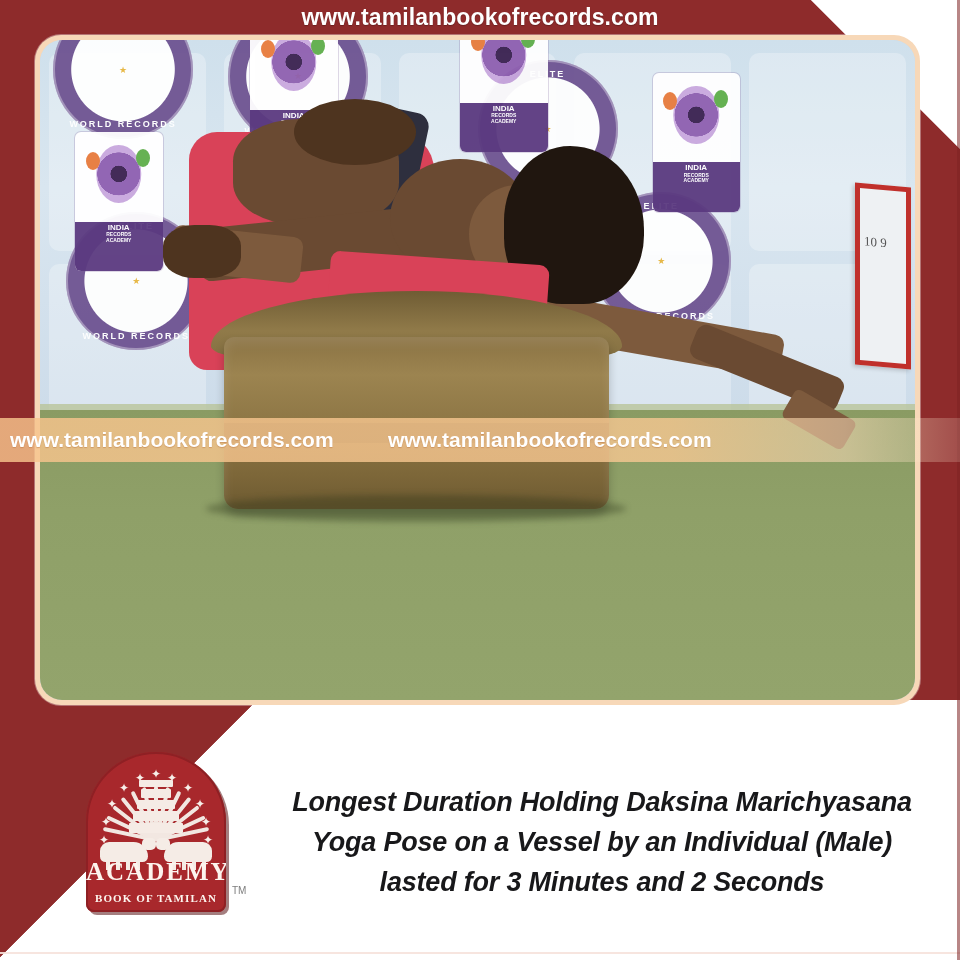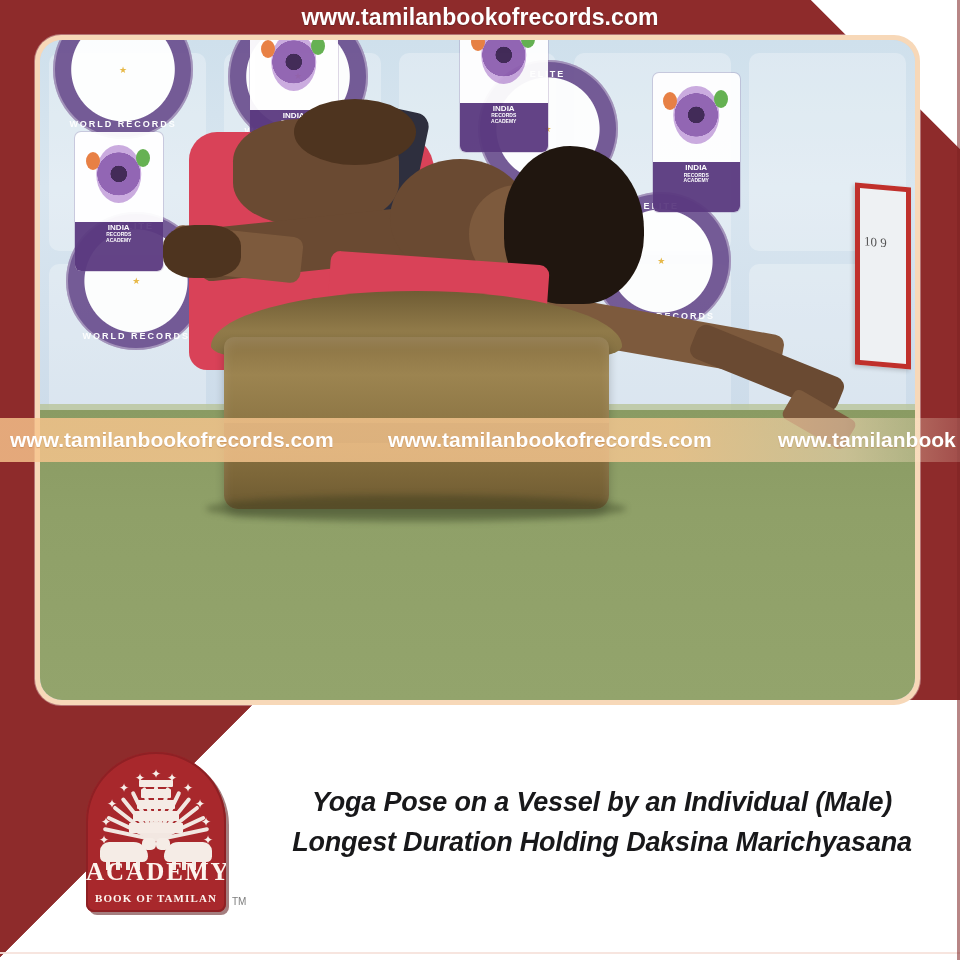--- a/index.html
+++ b/index.html
@@ -232,21 +232,21 @@
     position:absolute;left:0;bottom:26px;width:100%;text-align:center;
     color:#fdf4ee;font-weight:bold;font-size:25px;letter-spacing:2px;
     font-family:"Liberation Serif", serif;
   }
   .logo-sub{
     position:absolute;left:0;bottom:8px;width:100%;text-align:center;
     color:#fdf4ee;font-weight:bold;font-size:11px;letter-spacing:1.1px;
     font-family:"Liberation Serif", serif;
   }
   .logo-tm{
-    position:absolute;left:146px;top:144px;color:#7d7d7d;font-size:10px;
+    position:absolute;left:146px;top:133px;color:#7d7d7d;font-size:10px;
     font-family:"Liberation Sans", sans-serif;
   }
 
   
   .caption{
     position:absolute;left:252px;top:782px;width:700px;
     text-align:center;color:#18181a;
     font-family:"Liberation Sans", sans-serif;
     font-weight:bold;font-style:italic;font-size:27px;line-height:40px;
     letter-spacing:-.2px;
@@ -385,21 +385,20 @@
       <div class="vessel-top"></div>
       <div class="vessel-body"></div>
       <div class="vessel-rim"></div>
       <div class="vessel-shadow"></div>
     </div>
   </div>
 
   <div class="wm-band">
     <span class="wm-item wm-1">www.tamilanbookofrecords.com</span>
     <span class="wm-item wm-2">www.tamilanbookofrecords.com</span>
-    <span class="wm-item wm-3">www.tamilanbook</span>
   </div>
 
   <div class="logo-wrap">
     <div class="logo-shield">
 
       <div class="logo-rays">
         <div class="ray" style="transform:rotate(-78deg);"></div>
         <div class="ray" style="transform:rotate(-65deg);"></div>
         <div class="ray" style="transform:rotate(-52deg);"></div>
         <div class="ray" style="transform:rotate(-39deg);"></div>
@@ -453,17 +452,18 @@
         </div>
       </div>
 
       <div class="logo-name">ACADEMY</div>
       <div class="logo-sub">BOOK OF TAMILAN</div>
     </div>
     <span class="logo-tm">TM</span>
   </div>
 
   <div class="caption">
+    <span class="cl">Longest Duration Holding Daksina Marichyasana</span>
     <span class="cl">Yoga Pose on a Vessel by an Individual (Male)</span>
-    <span class="cl">Longest Duration Holding Daksina Marichyasana</span>
+    <span class="cl">lasted for 3 Minutes and 2 Seconds</span>
   </div>
 
 </div>
 
 </body></html>

